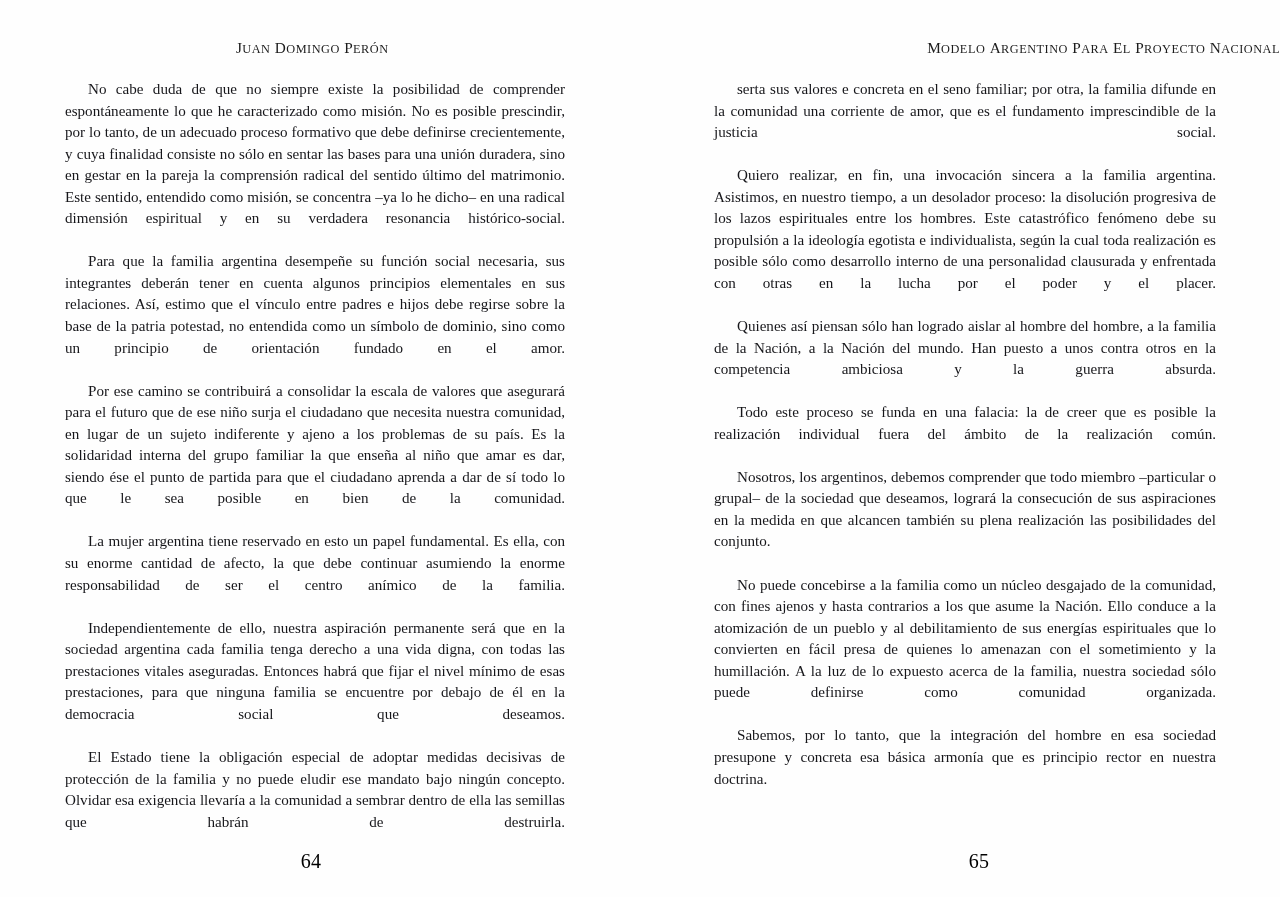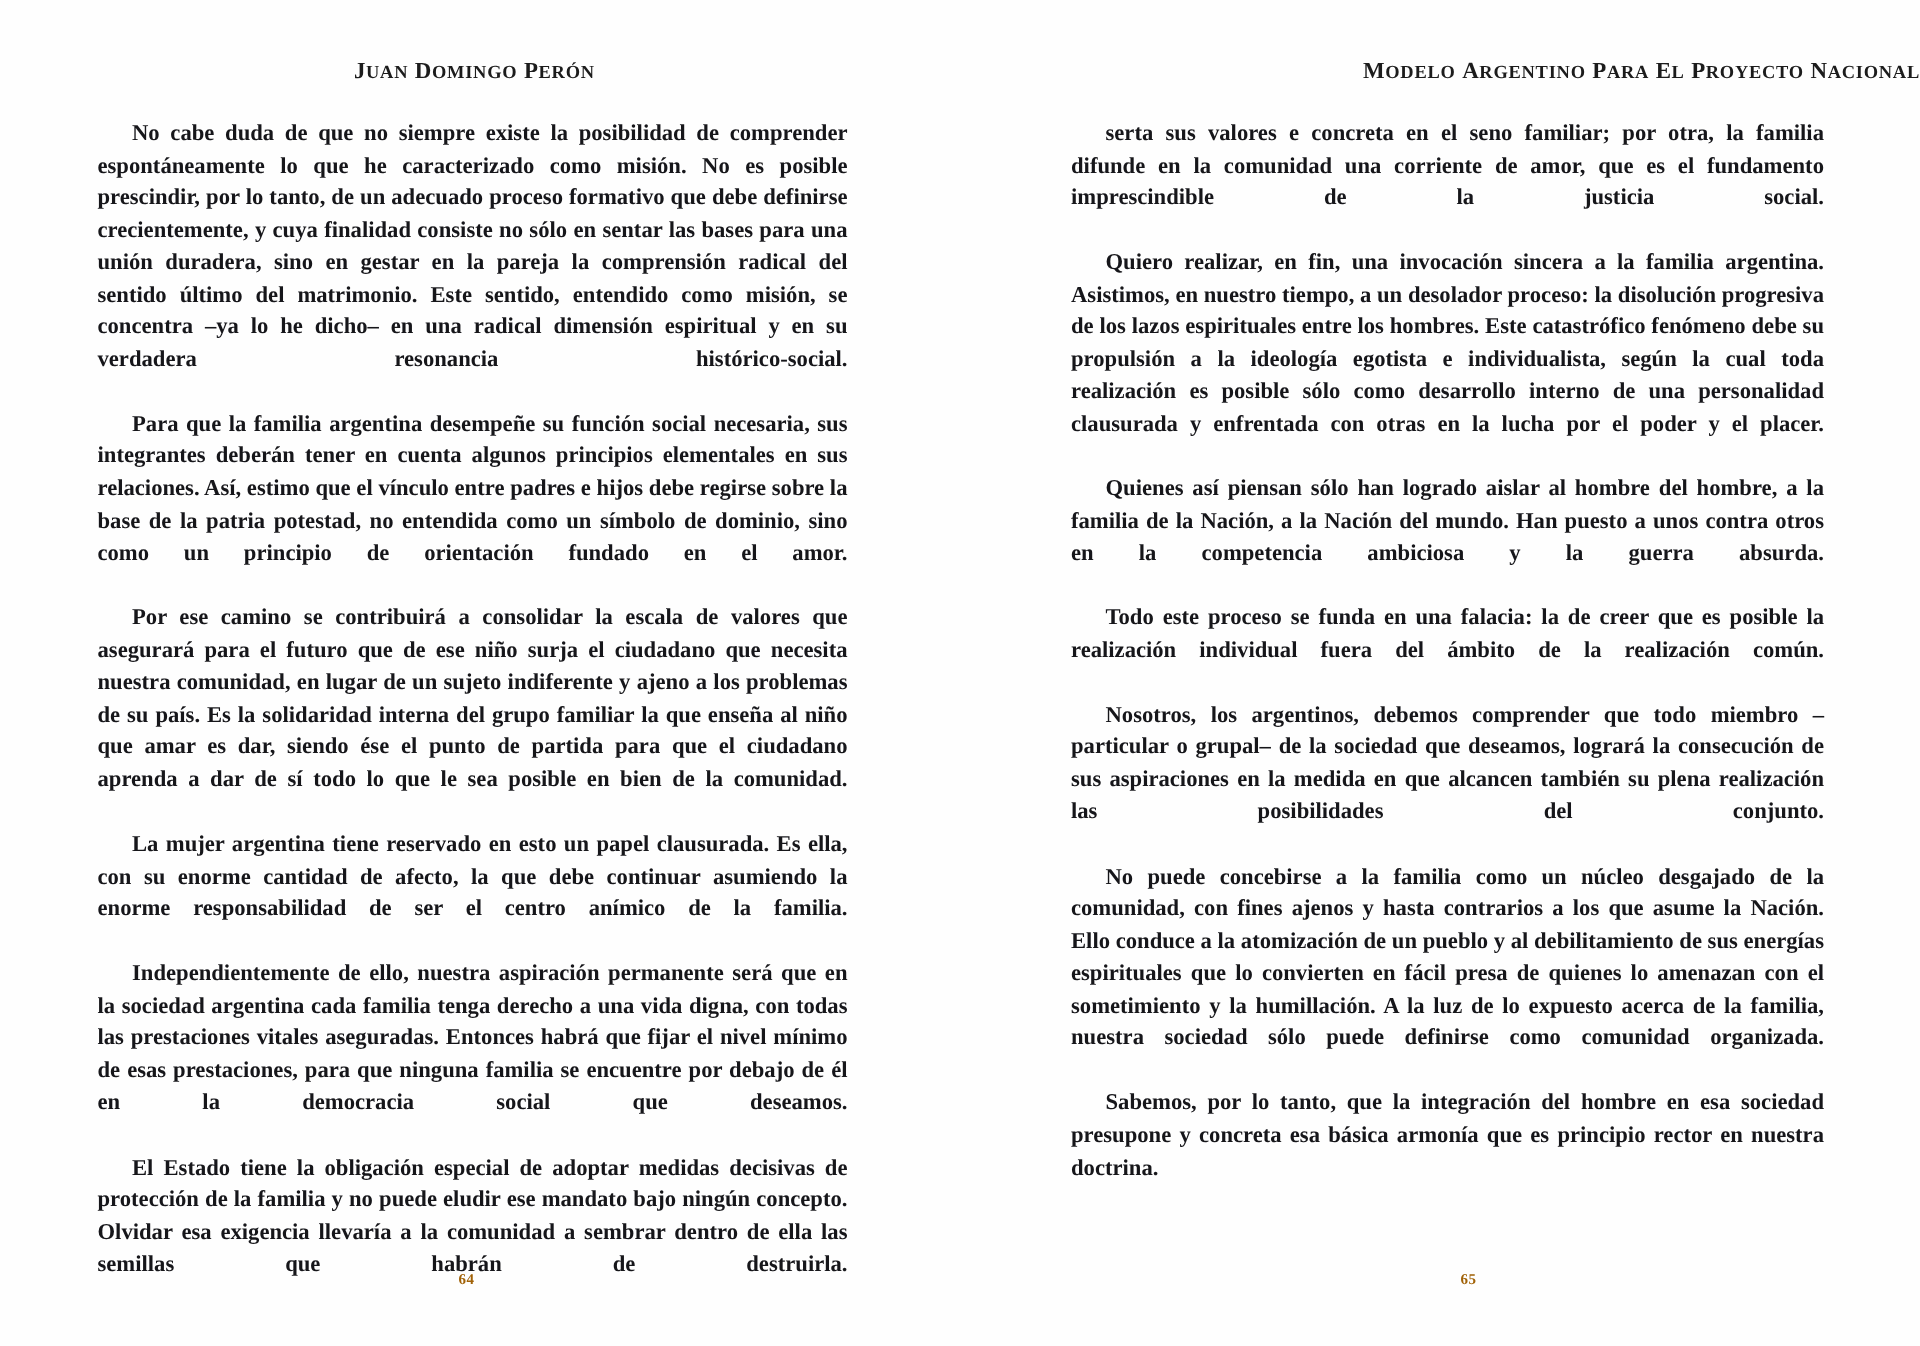--- a/index.html
+++ b/index.html
@@ -22,21 +22,20 @@
     position: absolute;
     inset: 0;
     display: flex;
   }
 
   .page {
     position: relative;
     width: 640px;
     height: 897px;
     background: #fefefe;
-    font-weight: bold;
   }
 
   
   .running-head {
     position: absolute;
     top: 39px;
     left: 0;
     right: 0;
     height: 20px;
     font-size: 13.2px;
@@ -93,47 +92,47 @@
   .column p { text-align: justify; }
   .column p::after {
     content: "";
     display: inline-block;
     width: 100%;
   }
 
   
   .folio {
     position: absolute;
-    bottom: 38px;
+    bottom: 24px;
     left: 0;
     right: 0;
     text-align: center;
-    font-size: 10px;
-    color: #a16207;
+    font-size: 20px;
+    color: #000000;
     letter-spacing: 0.3px;
   }
   .page-left .folio { padding-right: 18px; }
   .page-right .folio { padding-left: 38px; }
 </style>
 </head>
 <body>
 
 <div class="spread">
 
   <div class="page page-left">
 
     <div class="running-head">
       <span class="rh-inner"><span class="sc-word"><span class="sc-cap">J</span><span class="sc-rest">UAN</span></span><span class="sc-sep">&nbsp;</span><span class="sc-word"><span class="sc-cap">D</span><span class="sc-rest">OMINGO</span></span><span class="sc-sep">&nbsp;</span><span class="sc-word"><span class="sc-cap">P</span><span class="sc-rest">ERÓN</span></span></span>
     </div>
 
     <div class="column">
         <p>No cabe duda de que no siempre existe la posibilidad de comprender espontáneamente lo que he caracterizado como misión. No es posible prescindir, por lo tanto, de un adecuado proceso formativo que debe definirse crecientemente, y cuya finalidad consiste no sólo en sentar las bases para una unión duradera, sino en gestar en la pareja la comprensión radical del sentido último del matrimonio. Este sentido, entendido como misión, se concentra –ya lo he dicho– en una radical dimensión espiritual y en su verdadera resonancia histórico-social.</p>
         <p>Para que la familia argentina desempeñe su función social necesaria, sus integrantes deberán tener en cuenta algunos principios elementales en sus relaciones. Así, estimo que el vínculo entre padres e hijos debe regirse sobre la base de la patria potestad, no entendida como un símbolo de dominio, sino como un principio de orientación fundado en el amor.</p>
         <p>Por ese camino se contribuirá a consolidar la escala de valores que asegurará para el futuro que de ese niño surja el ciudadano que necesita nuestra comunidad, en lugar de un sujeto indiferente y ajeno a los problemas de su país. Es la solidaridad interna del grupo familiar la que enseña al niño que amar es dar, siendo ése el punto de partida para que el ciudadano aprenda a dar de sí todo lo que le sea posible en bien de la comunidad.</p>
-        <p>La mujer argentina tiene reservado en esto un papel clausurada. Es ella, con su enorme cantidad de afecto, la que debe continuar asumiendo la enorme responsabilidad de ser el centro anímico de la familia.</p>
+        <p>La mujer argentina tiene reservado en esto un papel fundamental. Es ella, con su enorme cantidad de afecto, la que debe continuar asumiendo la enorme responsabilidad de ser el centro anímico de la familia.</p>
         <p>Independientemente de ello, nuestra aspiración permanente será que en la sociedad argentina cada familia tenga derecho a una vida digna, con todas las prestaciones vitales aseguradas. Entonces habrá que fijar el nivel mínimo de esas prestaciones, para que ninguna familia se encuentre por debajo de él en la democracia social que deseamos.</p>
         <p>El Estado tiene la obligación especial de adoptar medidas decisivas de protección de la familia y no puede eludir ese mandato bajo ningún concepto. Olvidar esa exigencia llevaría a la comunidad a sembrar dentro de ella las semillas que habrán de destruirla.</p>
       </div>
 
     <div class="folio">64</div>
   </div>
 
   <div class="page page-right">
 
     <div class="running-head">

